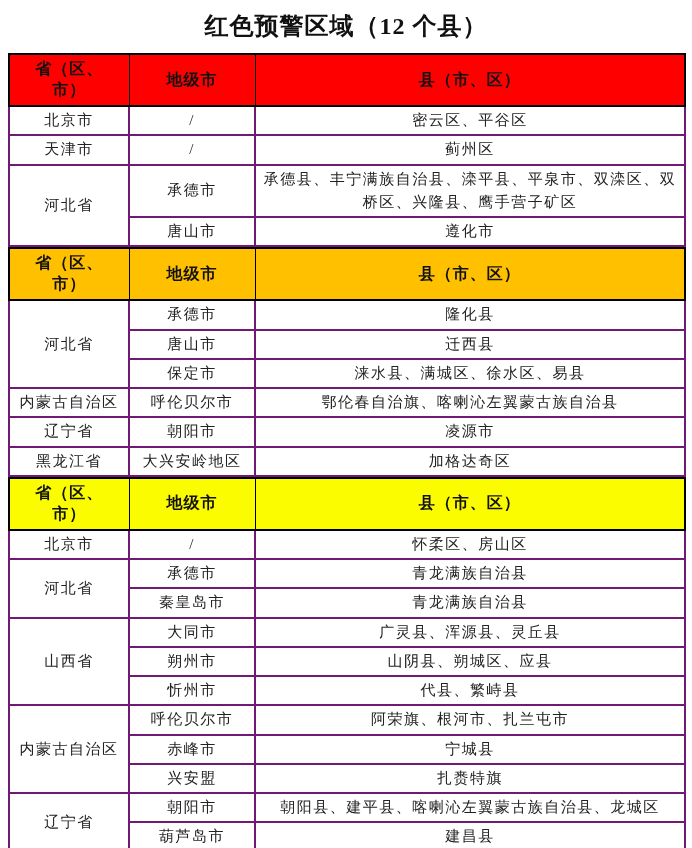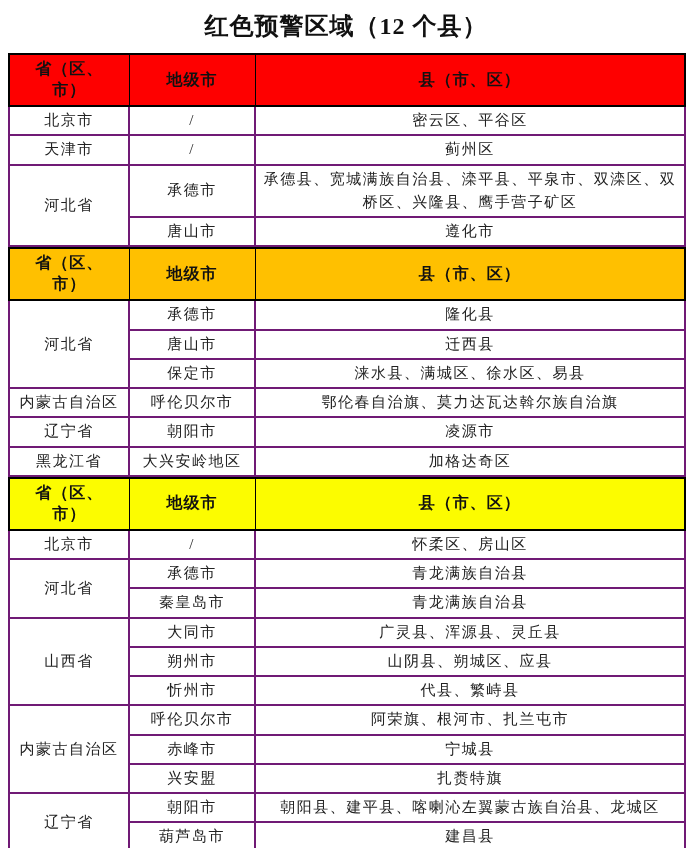--- a/index.html
+++ b/index.html
@@ -86,21 +86,21 @@
             <td class="cell-counties">密云区、平谷区</td>
           </tr>
           <tr>
             <td class="cell-province">天津市</td>
             <td class="cell-city">/</td>
             <td class="cell-counties">蓟州区</td>
           </tr>
           <tr>
             <td class="cell-province" rowspan="2">河北省</td>
             <td class="cell-city">承德市</td>
-            <td class="cell-counties">承德县、宽城满族自治县、滦平县、平泉市、双滦区、双桥区、兴隆县、鹰手营子矿区</td>
+            <td class="cell-counties">承德县、丰宁满族自治县、滦平县、平泉市、双滦区、双桥区、兴隆县、鹰手营子矿区</td>
           </tr>
           <tr>
             <td class="cell-city">唐山市</td>
             <td class="cell-counties">遵化市</td>
           </tr>
         </tbody>
       </table>
     </div>
     <div class="section">
       <table class="warning-table">
@@ -126,21 +126,21 @@
             <td class="cell-city">唐山市</td>
             <td class="cell-counties">迁西县</td>
           </tr>
           <tr>
             <td class="cell-city">保定市</td>
             <td class="cell-counties">涞水县、满城区、徐水区、易县</td>
           </tr>
           <tr>
             <td class="cell-province">内蒙古自治区</td>
             <td class="cell-city">呼伦贝尔市</td>
-            <td class="cell-counties">鄂伦春自治旗、莫力达瓦达斡尔族自治旗</td>
+            <td class="cell-counties">鄂伦春自治旗、喀喇沁左翼蒙古族自治县</td>
           </tr>
           <tr>
             <td class="cell-province">辽宁省</td>
             <td class="cell-city">朝阳市</td>
             <td class="cell-counties">凌源市</td>
           </tr>
           <tr>
             <td class="cell-province">黑龙江省</td>
             <td class="cell-city">大兴安岭地区</td>
             <td class="cell-counties">加格达奇区</td>

